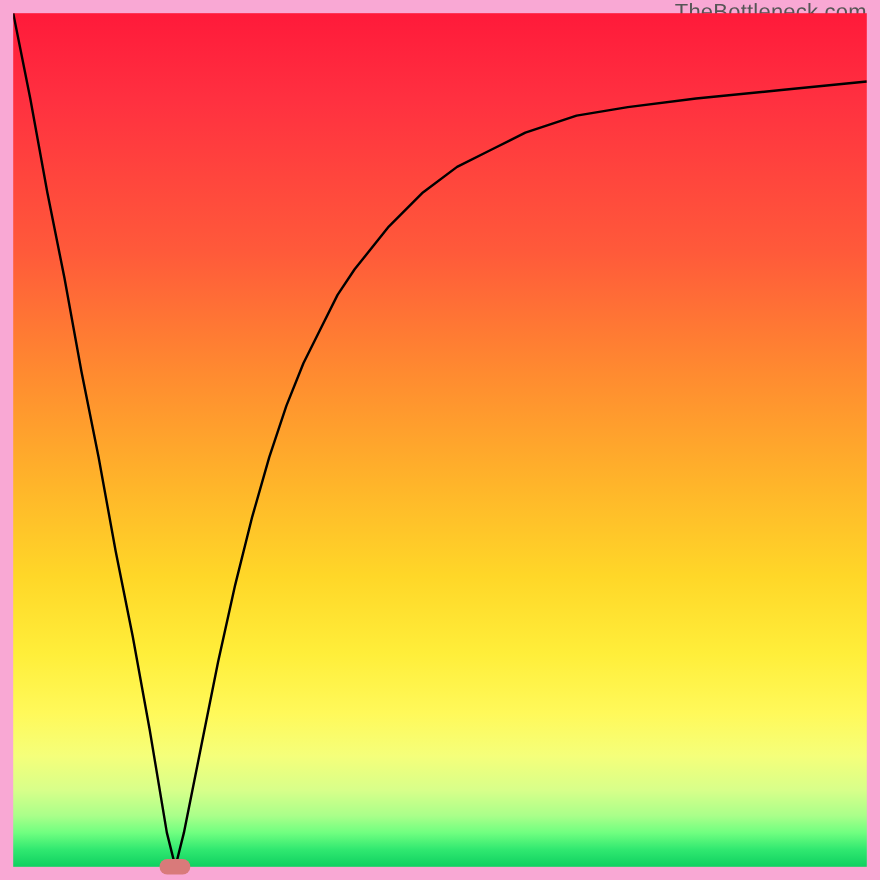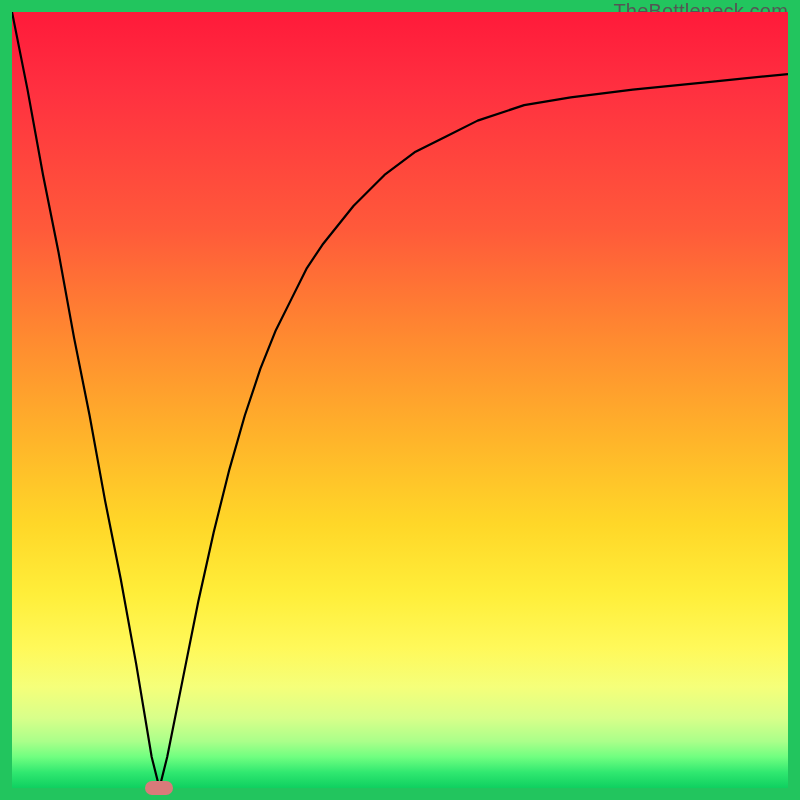--- a/index.html
+++ b/index.html
@@ -8,21 +8,21 @@
     width: 800px;
     height: 800px;
     background: #000;
     overflow: hidden;
     font-family: Arial, Helvetica, sans-serif;
   }
   .chart-outer {
     position: relative;
     width: 800px;
     height: 800px;
-    background: #22c55e;
+    background: #f9a8d4;
   }
   .plot-area {
     position: absolute;
     left: 12px;
     top: 12px;
     width: 776px;
     height: 776px;
     
     background: linear-gradient(
       to bottom,

